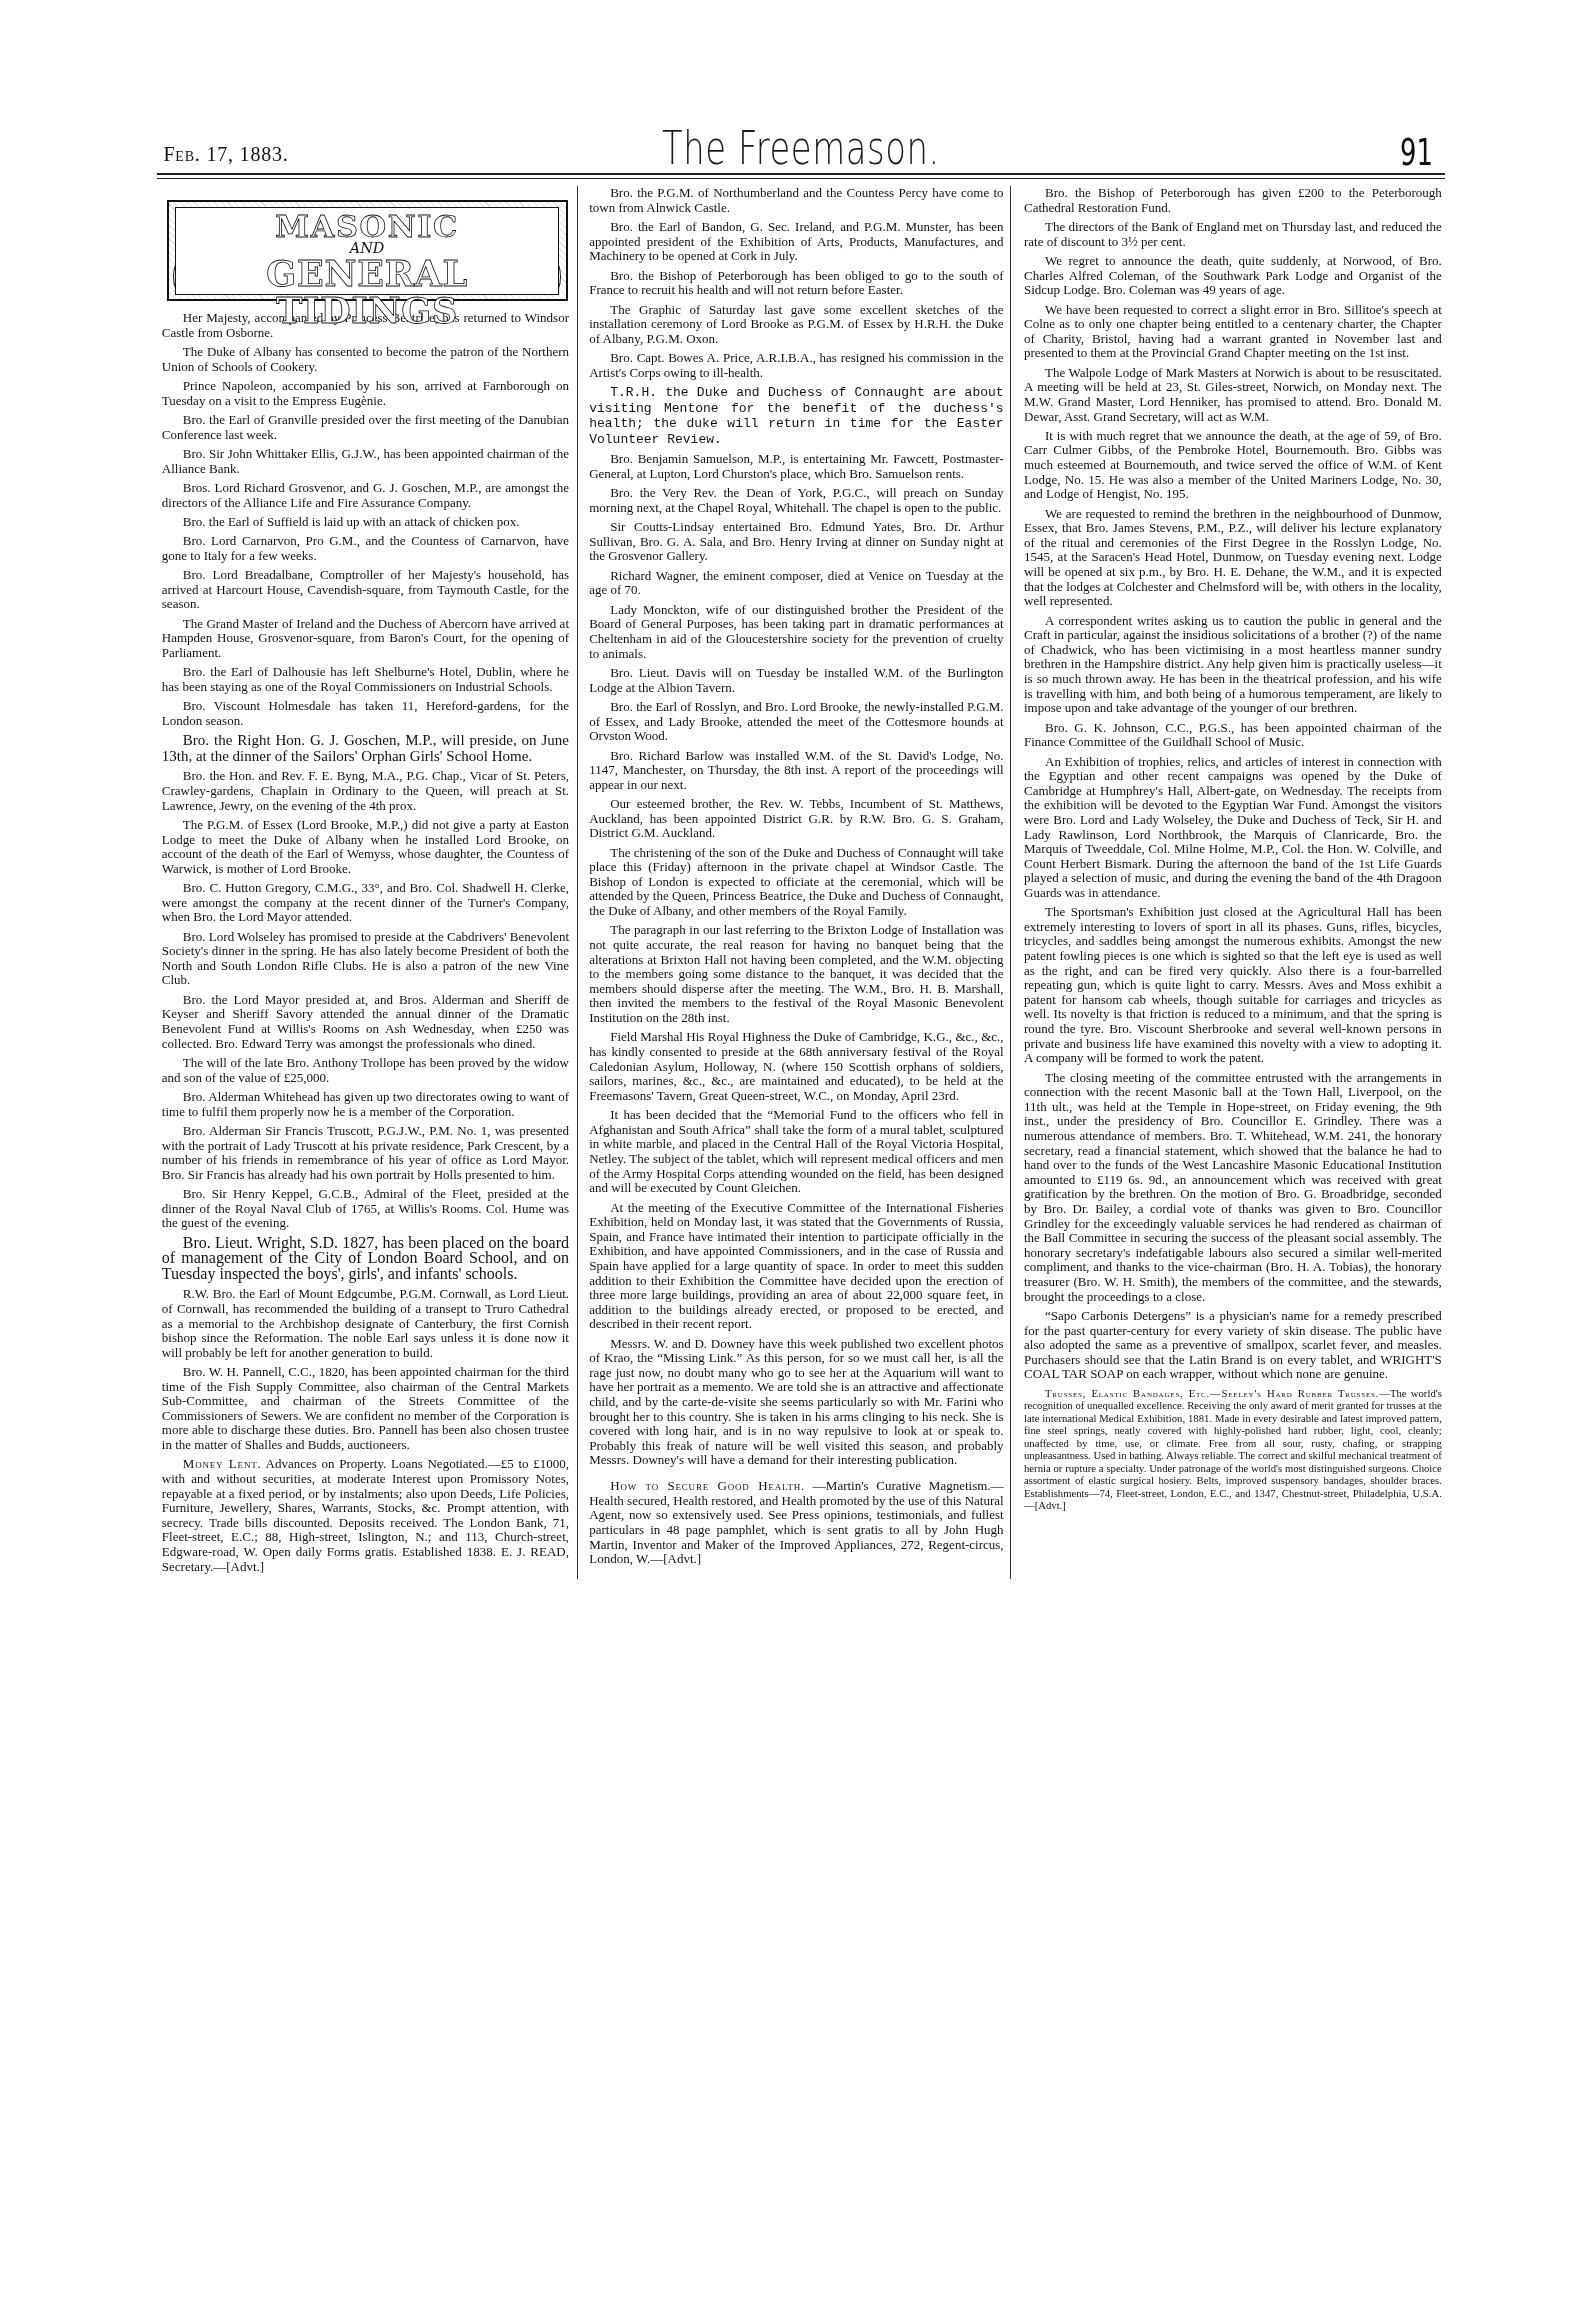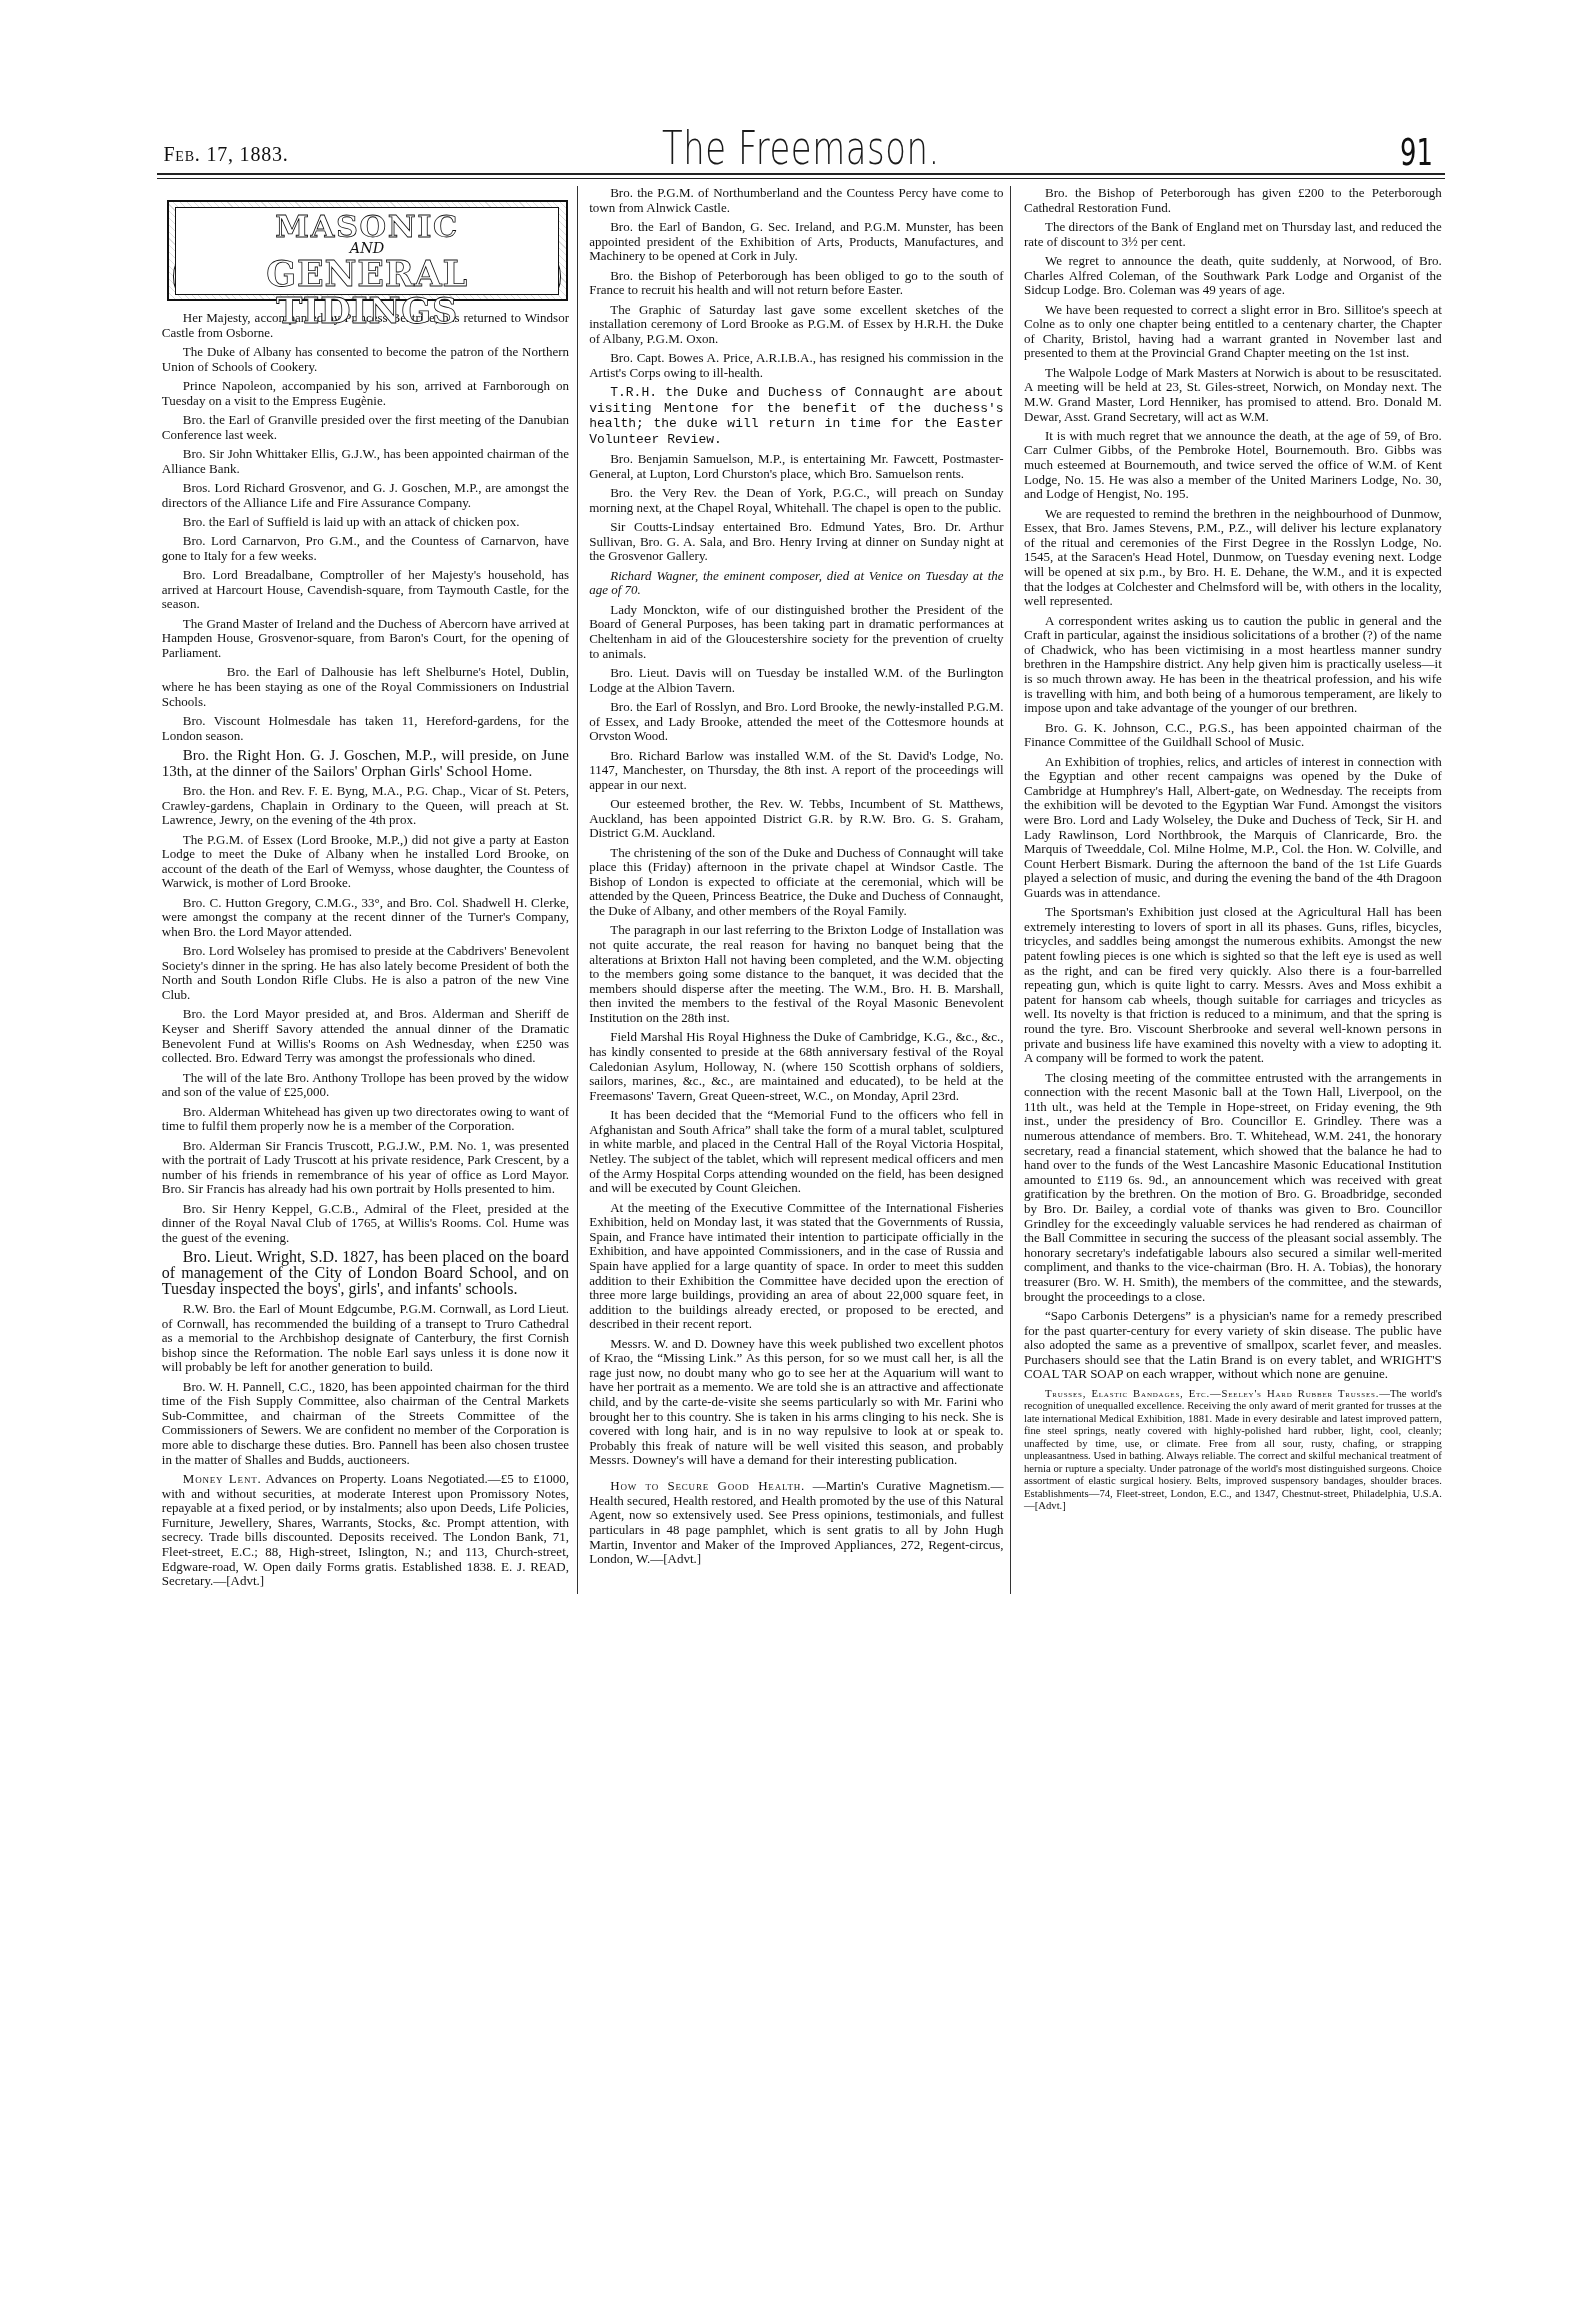--- a/index.html
+++ b/index.html
@@ -59,21 +59,21 @@
           <p><span class="lead" style="font-size: 13px;">Her Majesty, accompanied by Princess Beatrice, has returned to Windsor Castle from Osborne.</span></p>
           <p><span class="lead" style="font-size: 13px;">The Duke of Albany has consented to become the patron of the Northern Union of Schools of Cookery.</span></p>
           <p><span class="lead" style="font-size: 13px;">Prince Napoleon, accompanied by his son, arrived at Farnborough on Tuesday on a visit to the Empress Eugènie.</span></p>
           <p><span class="lead" style="font-size: 13px;">Bro. the Earl of Granville presided over the first meeting of the Danubian Conference last week.</span></p>
           <p><span class="lead" style="font-size: 13px;">Bro. Sir John Whittaker Ellis, G.J.W., has been appointed chairman of the Alliance Bank.</span></p>
           <p><span class="lead" style="font-size: 13px;">Bros. Lord Richard Grosvenor, and G. J. Goschen, M.P., are amongst the directors of the Alliance Life and Fire Assurance Company.</span></p>
           <p><span class="lead" style="font-size: 13px;">Bro. the Earl of Suffield is laid up with an attack of chicken pox.</span></p>
           <p><span class="lead" style="font-size: 13px;">Bro. Lord Carnarvon, Pro G.M., and the Countess of Carnarvon, have gone to Italy for a few weeks.</span></p>
           <p><span class="lead" style="font-size: 13px;">Bro. Lord Breadalbane, Comptroller of her Majesty's household, has arrived at Harcourt House, Cavendish-square, from Taymouth Castle, for the season.</span></p>
           <p><span class="lead" style="font-size: 13px;">The Grand Master of Ireland and the Duchess of Abercorn have arrived at Hampden House, Grosvenor-square, from Baron's Court, for the opening of Parliament.</span></p>
-          <p><span class="lead" style="font-size: 13px; margin-left: 44px;">Bro. the Earl of Dalhousie has left Shelburne's Hotel, Dublin, where he has been staying as one of the Royal Commissioners on Industrial Schools.</span></p>
+          <p><span class="lead" style="font-size: 13px;">Bro. the Earl of Dalhousie has left Shelburne's Hotel, Dublin, where he has been staying as one of the Royal Commissioners on Industrial Schools.</span></p>
           <p><span class="lead" style="font-size: 13px;">Bro. Viscount Holmesdale has taken 11, Hereford-gardens, for the London season.</span></p>
           <p><span class="lead" style="font-size: 15px;">Bro. the Right Hon. G. J. Goschen, M.P., will preside, on June 13th, at the dinner of the Sailors' Orphan Girls' School Home.</span></p>
           <p><span class="lead" style="font-size: 13px;">Bro. the Hon. and Rev. F. E. Byng, M.A., P.G. Chap., Vicar of St. Peters, Crawley-gardens, Chaplain in Ordinary to the Queen, will preach at St. Lawrence, Jewry, on the evening of the 4th prox.</span></p>
           <p><span class="lead" style="font-size: 13px;">The P.G.M. of Essex (Lord Brooke, M.P.,) did not give a party at Easton Lodge to meet the Duke of Albany when he installed Lord Brooke, on account of the death of the Earl of Wemyss, whose daughter, the Countess of Warwick, is mother of Lord Brooke.</span></p>
           <p><span class="lead" style="font-size: 13px;">Bro. C. Hutton Gregory, C.M.G., 33°, and Bro. Col. Shadwell H. Clerke, were amongst the company at the recent dinner of the Turner's Company, when Bro. the Lord Mayor attended.</span></p>
           <p><span class="lead" style="font-size: 13px;">Bro. Lord Wolseley has promised to preside at the Cabdrivers' Benevolent Society's dinner in the spring. He has also lately become President of both the North and South London Rifle Clubs. He is also a patron of the new Vine Club.</span></p>
           <p><span class="lead" style="font-size: 13px;">Bro. the Lord Mayor presided at, and Bros. Alderman and Sheriff de Keyser and Sheriff Savory attended the annual dinner of the Dramatic Benevolent Fund at Willis's Rooms on Ash Wednesday, when £250 was collected. Bro. Edward Terry was amongst the professionals who dined.</span></p>
           <p><span class="lead" style="font-size: 13px;">The will of the late Bro. Anthony Trollope has been proved by the widow and son of the value of £25,000.</span></p>
           <p><span class="lead" style="font-size: 13px;">Bro. Alderman Whitehead has given up two directorates owing to want of time to fulfil them properly now he is a member of the Corporation.</span></p>
           <p><span class="lead" style="font-size: 13px;">Bro. Alderman Sir Francis Truscott, P.G.J.W., P.M. No. 1, was presented with the portrait of Lady Truscott at his private residence, Park Crescent, by a number of his friends in remembrance of his year of office as Lord Mayor. Bro. Sir Francis has already had his own portrait by Holls presented to him.</span></p>
@@ -89,21 +89,21 @@
       <div id="col2-items">
           <p><span class="lead" style="font-size: 13px;">Bro. the P.G.M. of Northumberland and the Countess Percy have come to town from Alnwick Castle.</span></p>
           <p><span class="lead" style="font-size: 13px;">Bro. the Earl of Bandon, G. Sec. Ireland, and P.G.M. Munster, has been appointed president of the Exhibition of Arts, Products, Manufactures, and Machinery to be opened at Cork in July.</span></p>
           <p><span class="lead" style="font-size: 13px;">Bro. the Bishop of Peterborough has been obliged to go to the south of France to recruit his health and will not return before Easter.</span></p>
           <p><span class="lead" style="font-size: 13px; margin-top: 24px;">The Graphic of Saturday last gave some excellent sketches of the installation ceremony of Lord Brooke as P.G.M. of Essex by H.R.H. the Duke of Albany, P.G.M. Oxon.</span></p>
           <p><span class="lead" style="font-size: 13px;">Bro. Capt. Bowes A. Price, A.R.I.B.A., has resigned his commission in the Artist's Corps owing to ill-health.</span></p>
           <p><span class="lead" style="font-size: 13px; font-family: Liberation Mono, monospace;">T.R.H. the Duke and Duchess of Connaught are about visiting Mentone for the benefit of the duchess's health; the duke will return in time for the Easter Volunteer Review.</span></p>
           <p><span class="lead" style="font-size: 13px;">Bro. Benjamin Samuelson, M.P., is entertaining Mr. Fawcett, Postmaster-General, at Lupton, Lord Churston's place, which Bro. Samuelson rents.</span></p>
           <p><span class="lead" style="font-size: 13px;">Bro. the Very Rev. the Dean of York, P.G.C., will preach on Sunday morning next, at the Chapel Royal, Whitehall. The chapel is open to the public.</span></p>
           <p><span class="lead" style="font-size: 13px;">Sir Coutts-Lindsay entertained Bro. Edmund Yates, Bro. Dr. Arthur Sullivan, Bro. G. A. Sala, and Bro. Henry Irving at dinner on Sunday night at the Grosvenor Gallery.</span></p>
-          <p><span class="lead" style="font-size: 13px; font-style: italic;">Richard Wagner, the eminent composer, died at Venice on Tuesday at the age of 70.</span></p>
+          <p><span class="lead" style="font-size: 13px;">Richard Wagner, the eminent composer, died at Venice on Tuesday at the age of 70.</span></p>
           <p><span class="lead" style="font-size: 13px;">Lady Monckton, wife of our distinguished brother the President of the Board of General Purposes, has been taking part in dramatic performances at Cheltenham in aid of the Gloucestershire society for the prevention of cruelty to animals.</span></p>
           <p><span class="lead" style="font-size: 13px;">Bro. Lieut. Davis will on Tuesday be installed W.M. of the Burlington Lodge at the Albion Tavern.</span></p>
           <p><span class="lead" style="font-size: 13px;">Bro. the Earl of Rosslyn, and Bro. Lord Brooke, the newly-installed P.G.M. of Essex, and Lady Brooke, attended the meet of the Cottesmore hounds at Orvston Wood.</span></p>
           <p><span class="lead" style="font-size: 13px;">Bro. Richard Barlow was installed W.M. of the St. David's Lodge, No. 1147, Manchester, on Thursday, the 8th inst. A report of the proceedings will appear in our next.</span></p>
           <p><span class="lead" style="font-size: 13px;">Our esteemed brother, the Rev. W. Tebbs, Incumbent of St. Matthews, Auckland, has been appointed District G.R. by R.W. Bro. G. S. Graham, District G.M. Auckland.</span></p>
           <p><span class="lead" style="font-size: 13px;">The christening of the son of the Duke and Duchess of Connaught will take place this (Friday) afternoon in the private chapel at Windsor Castle. The Bishop of London is expected to officiate at the ceremonial, which will be attended by the Queen, Princess Beatrice, the Duke and Duchess of Connaught, the Duke of Albany, and other members of the Royal Family.</span></p>
           <p><span class="lead" style="font-size: 13px;">The paragraph in our last referring to the Brixton Lodge of Installation was not quite accurate, the real reason for having no banquet being that the alterations at Brixton Hall not having been completed, and the W.M. objecting to the members going some distance to the banquet, it was decided that the members should disperse after the meeting. The W.M., Bro. H. B. Marshall, then invited the members to the festival of the Royal Masonic Benevolent Institution on the 28th inst.</span></p>
           <p><span class="lead" style="font-size: 13px;">Field Marshal His Royal Highness the Duke of Cambridge, K.G., &amp;c., &amp;c., has kindly consented to preside at the 68th anniversary festival of the Royal Caledonian Asylum, Holloway, N. (where 150 Scottish orphans of soldiers, sailors, marines, &amp;c., &amp;c., are maintained and educated), to be held at the Freemasons' Tavern, Great Queen-street, W.C., on Monday, April 23rd.</span></p>
           <p><span class="lead" style="font-size: 13px;">It has been decided that the “Memorial Fund to the officers who fell in Afghanistan and South Africa” shall take the form of a mural tablet, sculptured in white marble, and placed in the Central Hall of the Royal Victoria Hospital, Netley. The subject of the tablet, which will represent medical officers and men of the Army Hospital Corps attending wounded on the field, has been designed and will be executed by Count Gleichen.</span></p>
           <p><span class="lead" style="font-size: 13px;">At the meeting of the Executive Committee of the International Fisheries Exhibition, held on Monday last, it was stated that the Governments of Russia, Spain, and France have intimated their intention to participate officially in the Exhibition, and have appointed Commissioners, and in the case of Russia and Spain have applied for a large quantity of space. In order to meet this sudden addition to their Exhibition the Committee have decided upon the erection of three more large buildings, providing an area of about 22,000 square feet, in addition to the buildings already erected, or proposed to be erected, and described in their recent report.</span></p>

